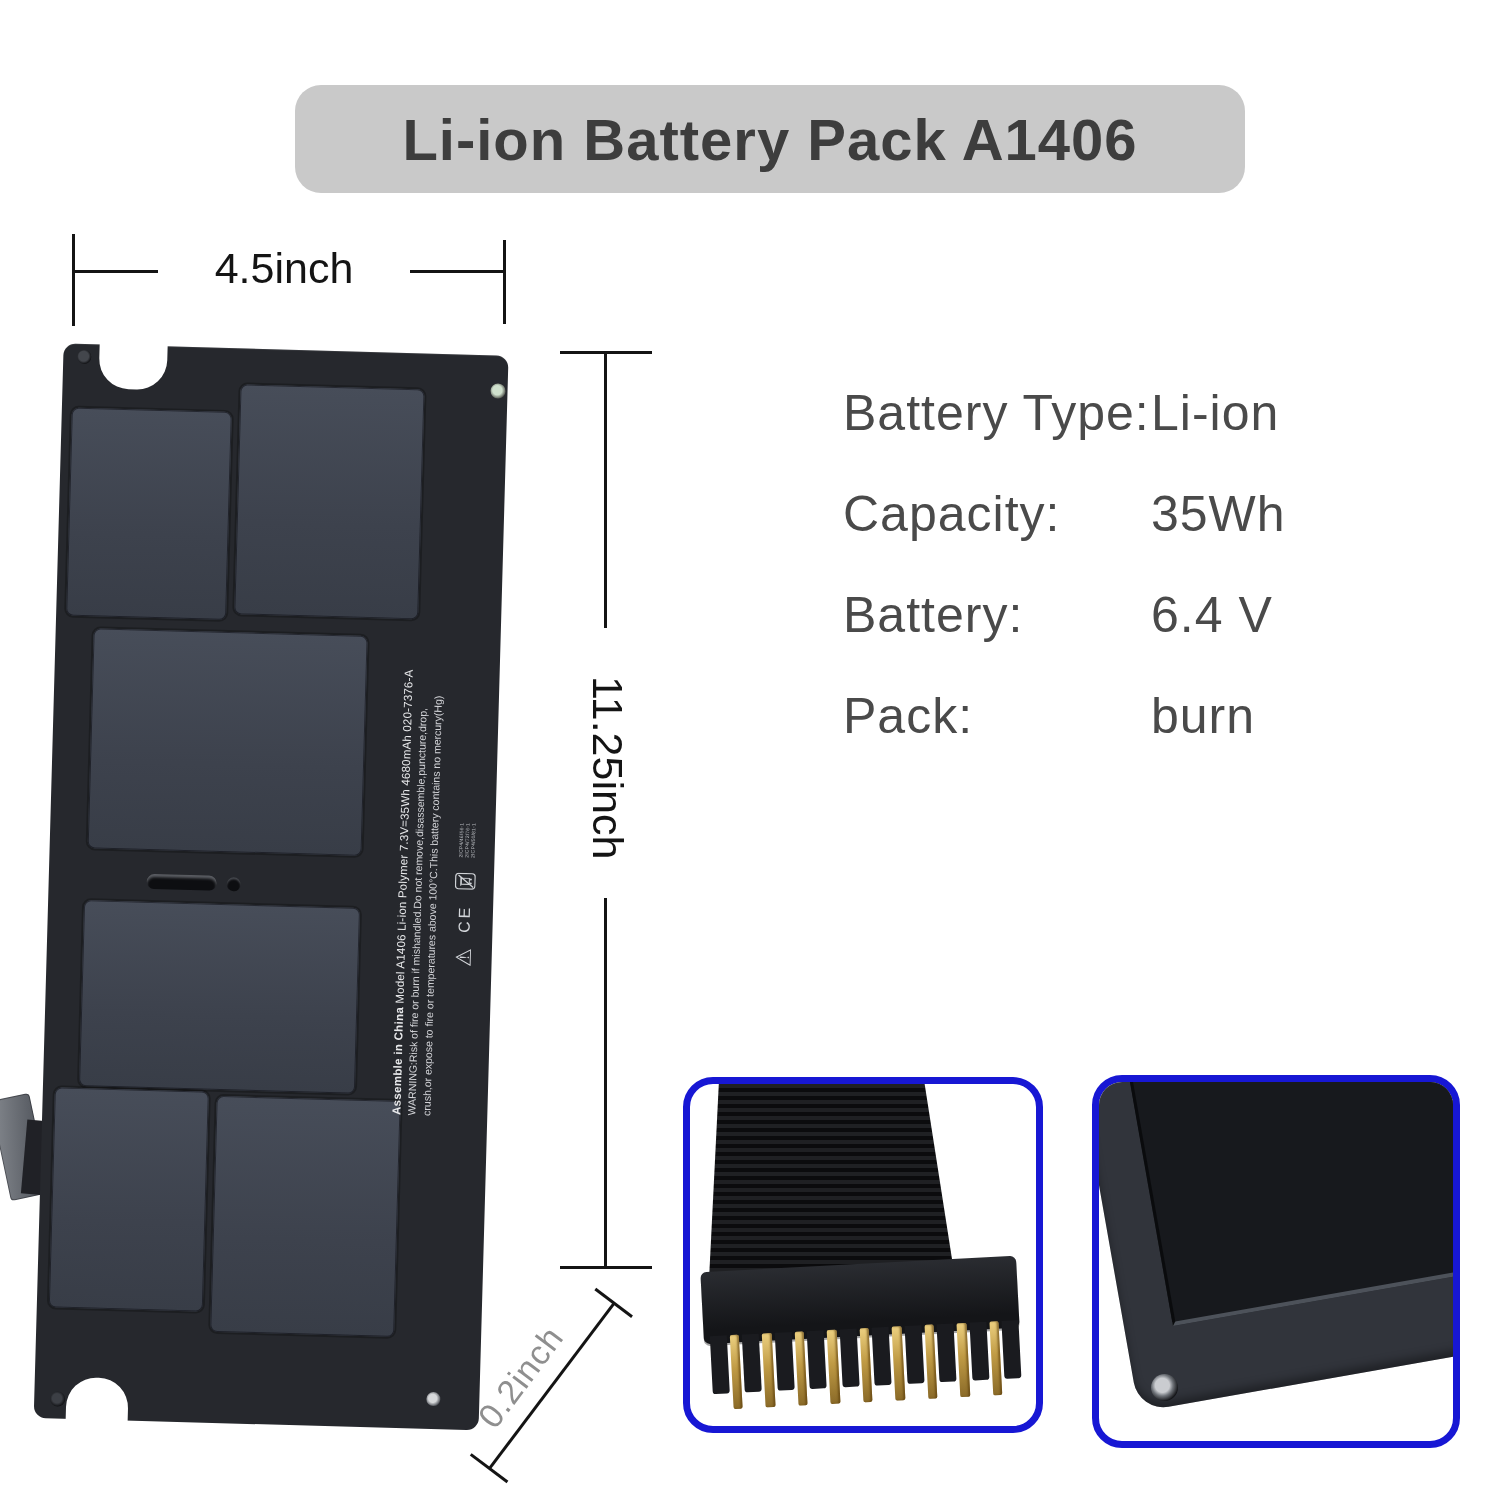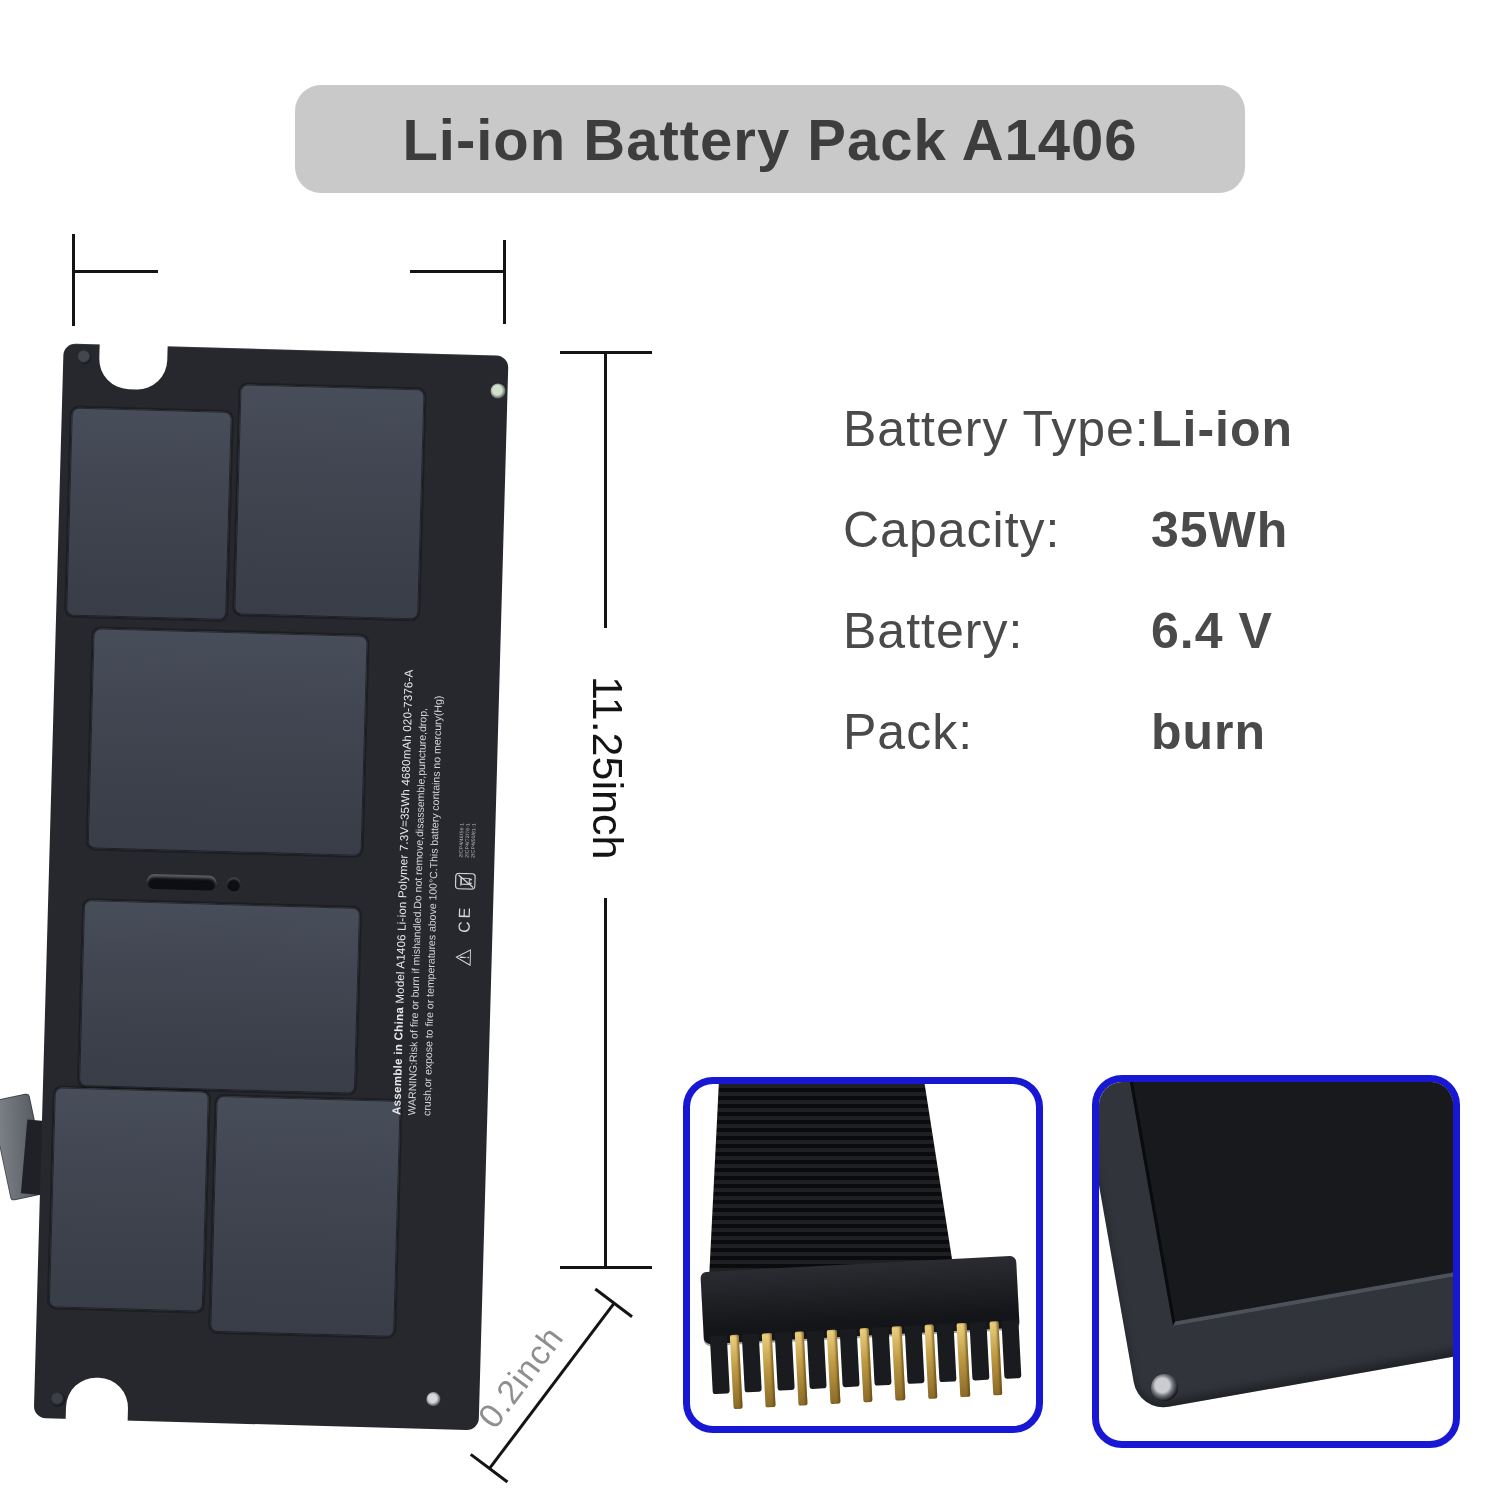--- a/index.html
+++ b/index.html
@@ -5,24 +5,24 @@
   html,body{margin:0;padding:0;background:#ffffff;}
   .canvas{position:relative;width:1500px;height:1500px;background:#ffffff;overflow:hidden;
           font-family:"Liberation Sans","DejaVu Sans",sans-serif;padding-left:8px;}
 
   
   .title-banner{position:absolute;left:295px;top:85px;width:950px;height:108px;
     background:#c9c9c9;border-radius:26px;display:flex;align-items:center;justify-content:center;
     font-size:58px;font-weight:bold;color:#3d3d3d;letter-spacing:1px;}
 
   
-  .specs{position:absolute;left:843px;top:372px;width:580px;}
+  .specs{position:absolute;left:843px;top:356px;width:580px;}
   .spec-row{position:relative;height:101px;font-size:50px;color:#4a4a4a;letter-spacing:1px;}
   .spec-label{position:absolute;left:0;top:28px;white-space:nowrap;}
-  .spec-value{position:absolute;left:308px;top:28px;white-space:nowrap;font-weight:bold;}
+  .spec-value{position:absolute;left:308px;top:28px;white-space:nowrap;}
 
   
   .dimline{position:absolute;background:#141414;}
   .dw-label{position:absolute;left:158px;top:244px;width:252px;text-align:center;
             font-size:43px;color:#141414;}
   .dh-label{position:absolute;left:578px;top:642px;width:54px;height:252px;
             writing-mode:vertical-rl;text-align:center;font-size:43px;color:#141414;}
   .dim-depth{position:absolute;left:488px;top:1468px;width:208px;height:0;
              transform:rotate(-53deg);transform-origin:0 0;}
   .dd-line{position:absolute;left:0;top:0;width:208px;height:3px;background:#141414;}
@@ -113,20 +113,21 @@
 <div class="canvas">
 
   <div class="title-banner">
     <span>Li-ion Battery Pack A1406</span>
   </div>
 
   <div class="dimline" style="left:72px;top:234px;width:3px;height:92px;"></div>
   <div class="dimline" style="left:503px;top:240px;width:3px;height:84px;"></div>
   <div class="dimline" style="left:72px;top:270px;width:86px;height:3px;"></div>
   <div class="dimline" style="left:410px;top:270px;width:95px;height:3px;"></div>
+  <div class="dw-label">4.5inch</div>
 
   <div class="dimline" style="left:560px;top:351px;width:92px;height:3px;"></div>
   <div class="dimline" style="left:604px;top:352px;width:3px;height:276px;"></div>
   <div class="dh-label">11.25inch</div>
   <div class="dimline" style="left:604px;top:898px;width:3px;height:370px;"></div>
   <div class="dimline" style="left:560px;top:1266px;width:92px;height:3px;"></div>
 
   <div class="dim-depth">
     <div class="dd-line"></div>
     <div class="dd-tick" style="left:-1px;"></div>

